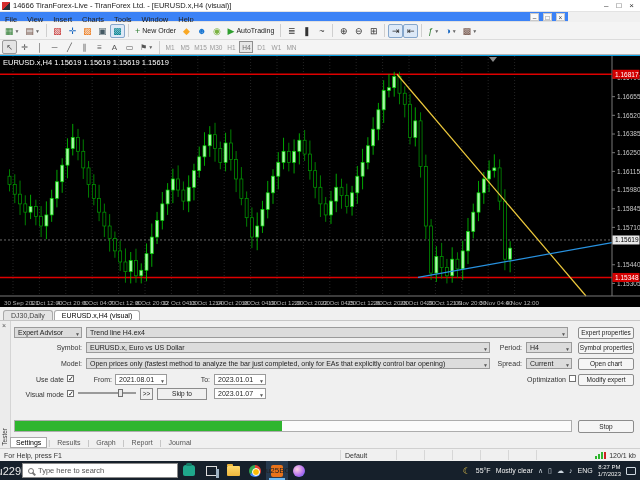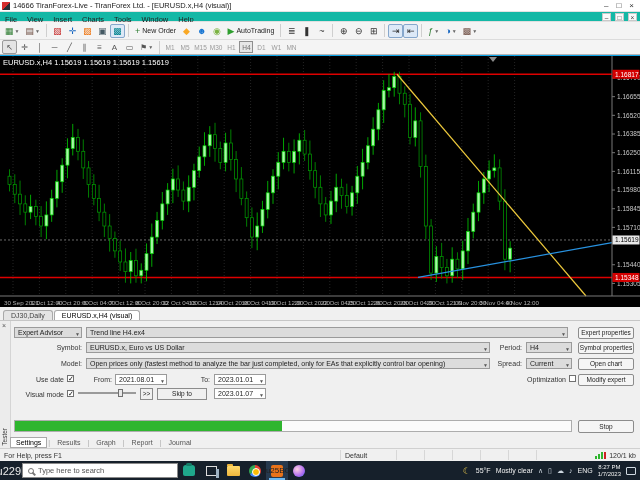--- a/index.html
+++ b/index.html
@@ -8,21 +8,21 @@
   .win { position:absolute; top:0; left:0; width:640px; height:480px; background:#f0f0f0; }
 
   
   .titlebar { position:absolute; top:0; left:0; width:640px; height:12px; background:#ffffff; display:flex; align-items:center; padding:0 2px; border-bottom:1px solid #e3e3e3;}
   .appicon { width:8px; height:8px; background:linear-gradient(135deg,#d32f2f 50%,#263238 50%); margin-right:3px; flex:0 0 auto;}
   .titletext { font-size:7.5px; color:#222; white-space:nowrap; flex:1 1 auto;}
   .winctl { display:flex; gap:8px; padding-right:4px;}
   .winctl span { font-size:8px; color:#333; line-height:10px; cursor:default;}
 
   
-  .menubar { position:absolute; top:12px; left:0; width:640px; height:10px; background:#14b8a6; display:flex; align-items:center; border-bottom:1px solid #e0e0e0;}
+  .menubar { position:absolute; top:12px; left:0; width:568px; height:10px; background:#3b82f6; display:flex; align-items:center; border-bottom:1px solid #e0e0e0;}
   .menuitem { font-size:7.5px; color:#222; padding:0 5px; }
   .mdictl { margin-left:auto; display:flex; gap:4px; padding-right:3px;}
   .mdictl span { font-size:6.5px; color:#444; border:1px solid #c9c9c9; background:#fafafa; width:9px; height:8px; line-height:7px; text-align:center;}
 
   
   .toolbar1 { position:absolute; top:22px; left:0; width:640px; height:18px; background:#f4f4f4; display:flex; align-items:center; padding:0 2px; border-bottom:1px solid #dcdcdc;}
   .toolbar2 { position:absolute; top:40px; left:0; width:640px; height:15px; background:#f4f4f4; display:flex; align-items:center; padding:0 2px; border-bottom:1px solid #b5b5b5;}
   .tbtn { display:inline-flex; align-items:center; justify-content:center; height:14px; min-width:15px; padding:0 2px; font-size:9px; color:#555; border:1px solid transparent; border-radius:2px; white-space:nowrap;}
   .tbtn .lbl { font-size:7px; color:#222; margin-left:2px;}
   .tbtn .dd { font-size:5px; color:#666; margin-left:1px;}

